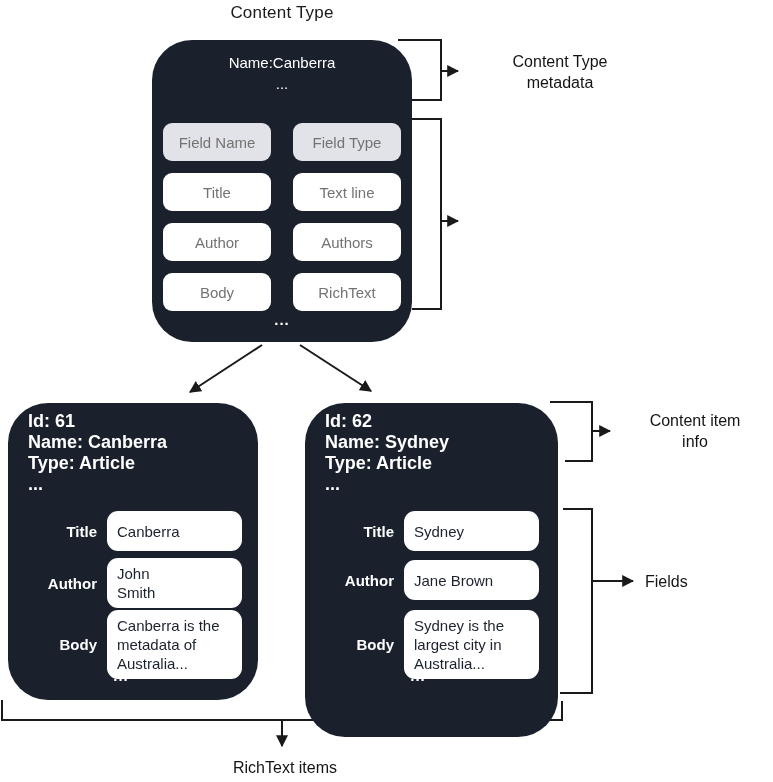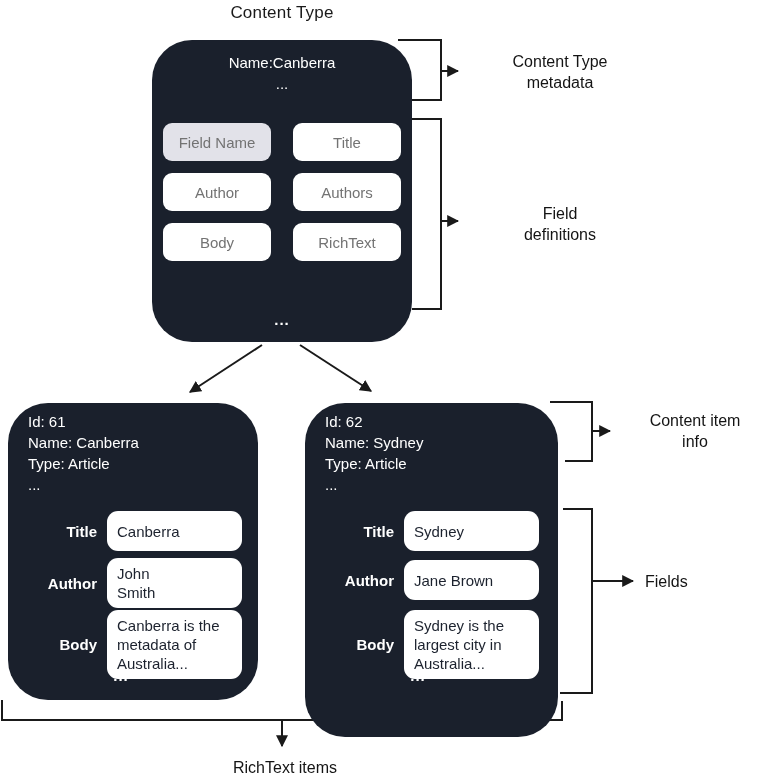--- a/index.html
+++ b/index.html
@@ -42,21 +42,21 @@
   }
   .chip-head{background:#e2e2e9;}
   .box-more{
     position:absolute;left:0;top:271px;width:100%;
     text-align:center;font-size:15px;font-weight:700;letter-spacing:1px;
   }
 
   
   .info{
     position:absolute;left:20px;top:8px;
-    font-size:15px;font-weight:400;line-height:21px;text-align:left;
+    font-size:18px;font-weight:700;line-height:21px;text-align:left;
   }
   .frow{position:absolute;left:0;display:flex;align-items:center;width:100%;}
   .frow-title{top:108px;}
   .frow-author{top:155px;}
   .frow-author-r{top:157px;}
   .frow-body{top:207px;}
   .flabel{
     width:89px;flex:none;text-align:right;
     font-size:15px;font-weight:600;color:#ffffff;
   }
@@ -121,21 +121,23 @@
 
   <div class="diagram-title">Content Type</div>
 
   <div class="darkbox typebox">
     <div class="meta">
       <div>Name:Canberra</div>
       <div>...</div>
     </div>
     <div class="grid">
       <div class="chip chip-head">Field Name</div>
+      <div class="chip chip-head">Field Type</div>
       <div class="chip">Title</div>
+      <div class="chip">Text line</div>
       <div class="chip">Author</div>
       <div class="chip">Authors</div>
       <div class="chip">Body</div>
       <div class="chip">RichText</div>
     </div>
     <div class="box-more">...</div>
   </div>
 
   <div class="darkbox itembox-left">
     <div class="info">
@@ -181,20 +183,18 @@
       <div class="flabel">Body</div>
       <div class="finput h62">Sydney is the
 largest city in
 Australia...</div>
     </div>
     <div class="item-more">...</div>
   </div>
 
   <div class="note note-center note-ct-meta">Content Type
 metadata</div>
-  <div class="note note-center note-field-defs">Field
-definitions</div>
   <div class="note note-center note-item-info">Content item
 info</div>
   <div class="note note-fields">Fields</div>
   <div class="note note-center note-content-items">RichText items</div>
 
 </div>
 
 </body></html>

